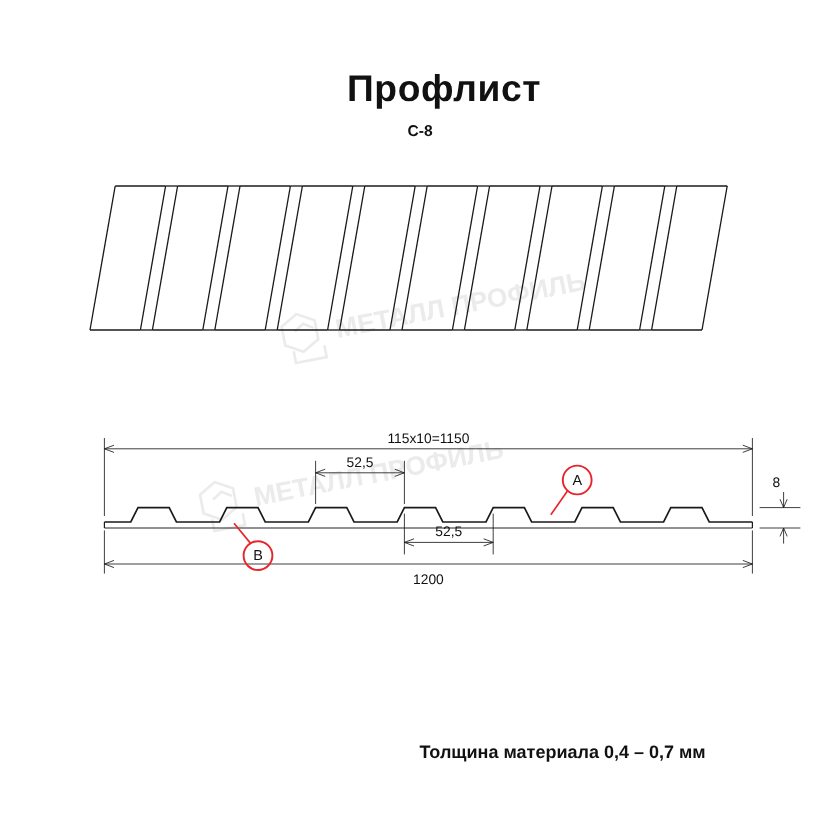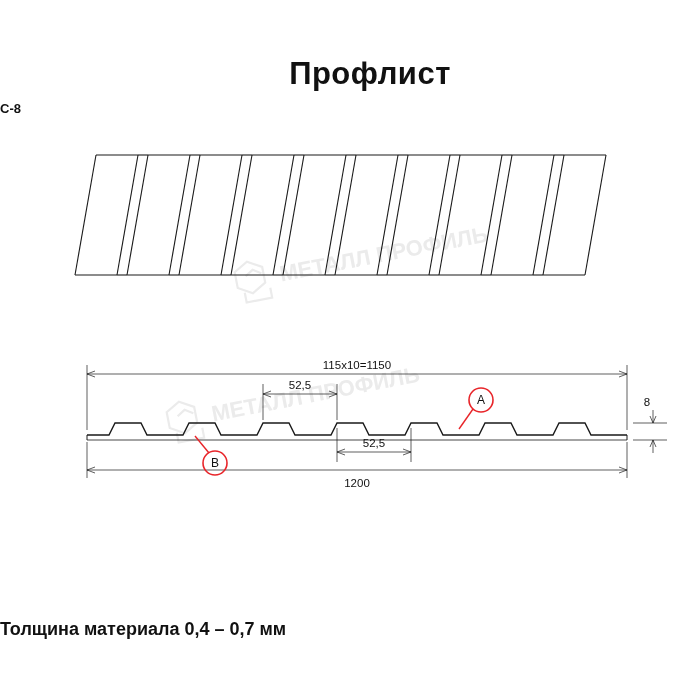--- a/index.html
+++ b/index.html
@@ -29,31 +29,32 @@
     font-weight: bold;
     letter-spacing: 0.5px;
     color: #111111;
     margin-left: 20px;
   }
   .subtitle {
     position: absolute;
     top: 101px;
     left: 0;
     width: 700px;
+    text-align: center;
     font-size: 13px;
     font-weight: bold;
     color: #111111;
   }
   .footer-note {
     position: absolute;
     top: 619px;
     left: 0;
     width: 588px;
-    text-align: left;
-    font-size: 18px;
+    text-align: right;
+    font-size: 15px;
     font-weight: bold;
     color: #111111;
   }
   .iso-view {
     position: absolute;
     left: 60px;
     top: 140px;
     width: 580px;
     height: 175px;
   }

